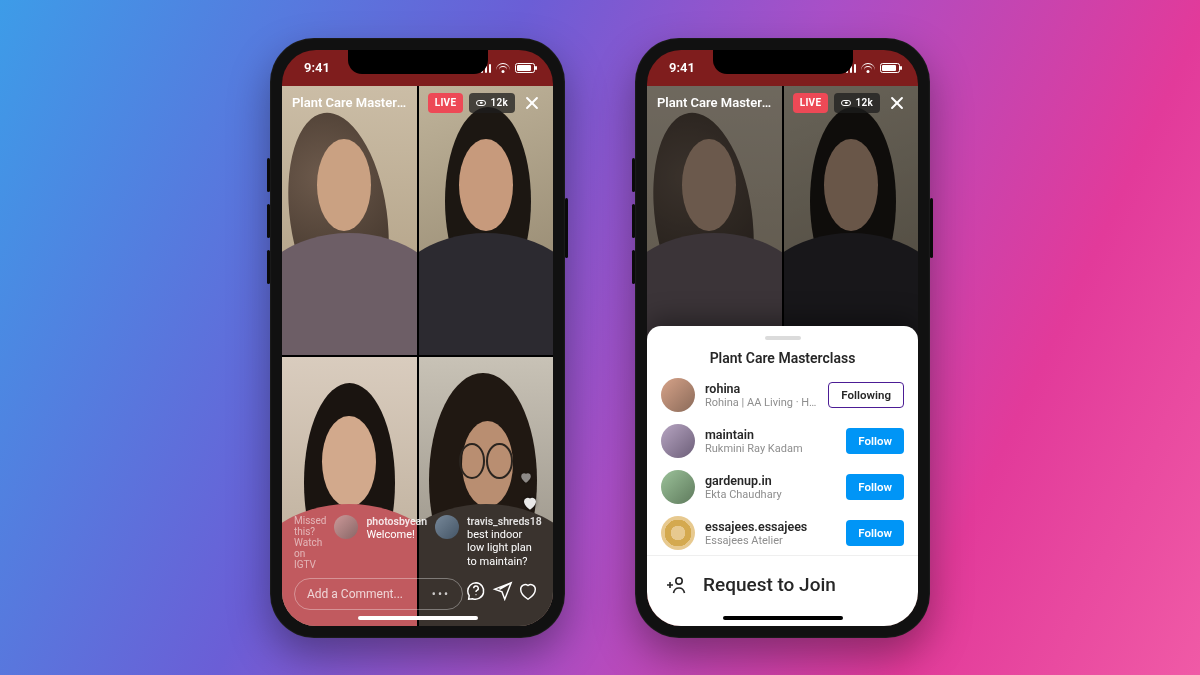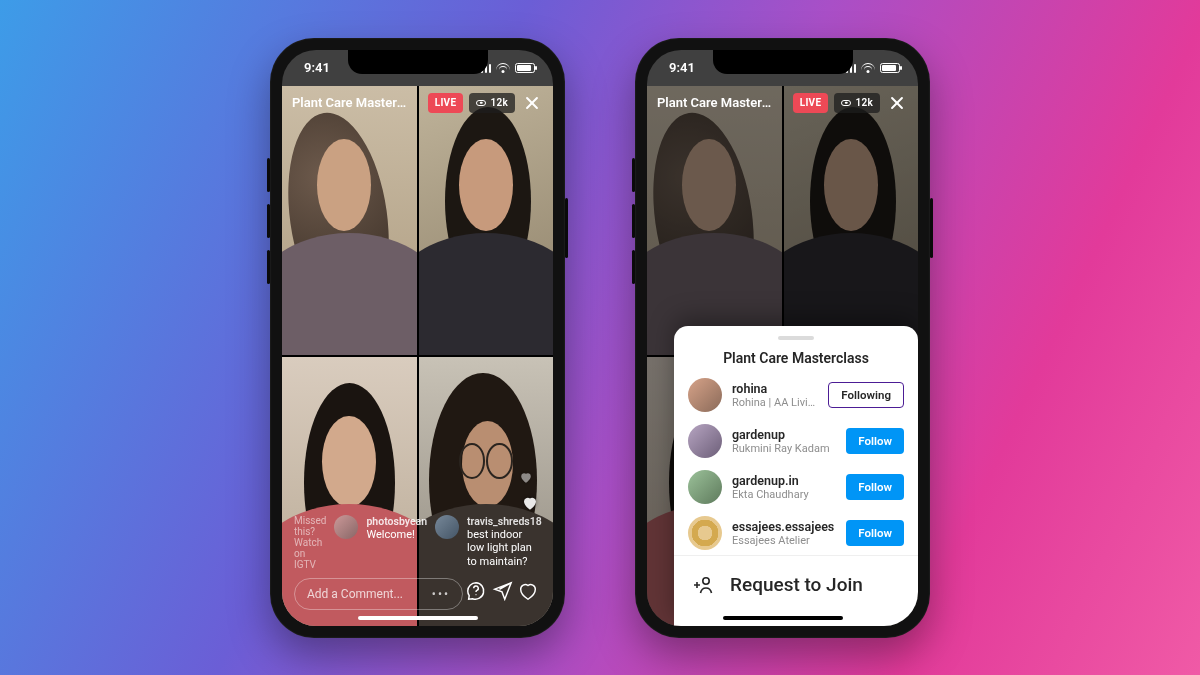--- a/index.html
+++ b/index.html
@@ -22,21 +22,21 @@
     padding: 12px;
     position: relative;
     box-shadow: 0 18px 40px rgba(0,0,0,.35), inset 0 0 2px rgba(255,255,255,.15);
   }
   .phone::before, .phone::after { content:""; position:absolute; background:#0a0a0a; border-radius:3px; }
   .phone::before { left:-3px; top:120px; width:3px; height:34px; box-shadow: 0 46px 0 #0a0a0a, 0 92px 0 #0a0a0a; }
   .phone::after  { right:-3px; top:160px; width:3px; height:60px; }
 
   .screen {
     width:100%; height:100%;
-    background:#404040;
+    background:#7f1d1d;
     border-radius:34px;
     overflow:hidden;
     position:relative;
     display:flex; flex-direction:column;
   }
   .notch {
     position:absolute; top:0; left:50%; transform:translateX(-50%);
     width:140px; height:24px; background:#000;
     border-bottom-left-radius:14px; border-bottom-right-radius:14px;
     z-index:30;
@@ -157,21 +157,21 @@
   .dots{letter-spacing:2px;}
   .icon-btn{width:26px;height:26px;display:flex;align-items:center;justify-content:center;color:#fff;}
   .icon-btn svg{width:22px;height:22px;stroke:#fff;fill:none;stroke-width:1.6;}
 
   
   .sheet {
     position:absolute; left:0; right:0; bottom:0;
     background:#fff; border-top-left-radius:14px; border-top-right-radius:14px;
     z-index:25; padding:10px 0 26px; color:#262626;
     box-shadow:0 -8px 24px rgba(0,0,0,.35);
-    height:300px; display:flex; flex-direction:column;margin-left:27px;
+    height:300px; display:flex; flex-direction:column;
   }
   .sheet .grabber{width:36px;height:4px;border-radius:3px;background:#dbdbdb;margin:0 auto 10px;}
   .sheet h3{font-size:14px;font-weight:600;text-align:center;margin-bottom:12px;}
   .plist{padding:0 14px;display:flex;flex-direction:column;gap:12px;flex:1;}
   .prow{display:flex;align-items:center;gap:10px;}
   .pavatar{width:34px;height:34px;border-radius:50%;flex:0 0 34px;}
   .pa1{background:linear-gradient(135deg,#d7a389,#8a6a59);}
   .pa2{background:linear-gradient(135deg,#b7a5c2,#6c5e78);}
   .pa3{background:linear-gradient(135deg,#9cc29a,#5e7a5c);}
   .pa4{background:radial-gradient(circle,#e7c98f 30%,#d4a94f 31% 55%,#e7c98f 56%);}
@@ -392,21 +392,21 @@
           <div class="pavatar pa1"></div>
           <div class="pmeta">
             <b>rohina</b>
             <span>Rohina | AA Living · Host</span>
           </div>
           <div class="fbtn following">Following</div>
         </div>
         <div class="prow">
           <div class="pavatar pa2"></div>
           <div class="pmeta">
-            <b>gardenup</b>
+            <b>maintain</b>
             <span>Rukmini Ray Kadam</span>
           </div>
           <div class="fbtn follow">Follow</div>
         </div>
         <div class="prow">
           <div class="pavatar pa3"></div>
           <div class="pmeta">
             <b>gardenup.in</b>
             <span>Ekta Chaudhary</span>
           </div>

